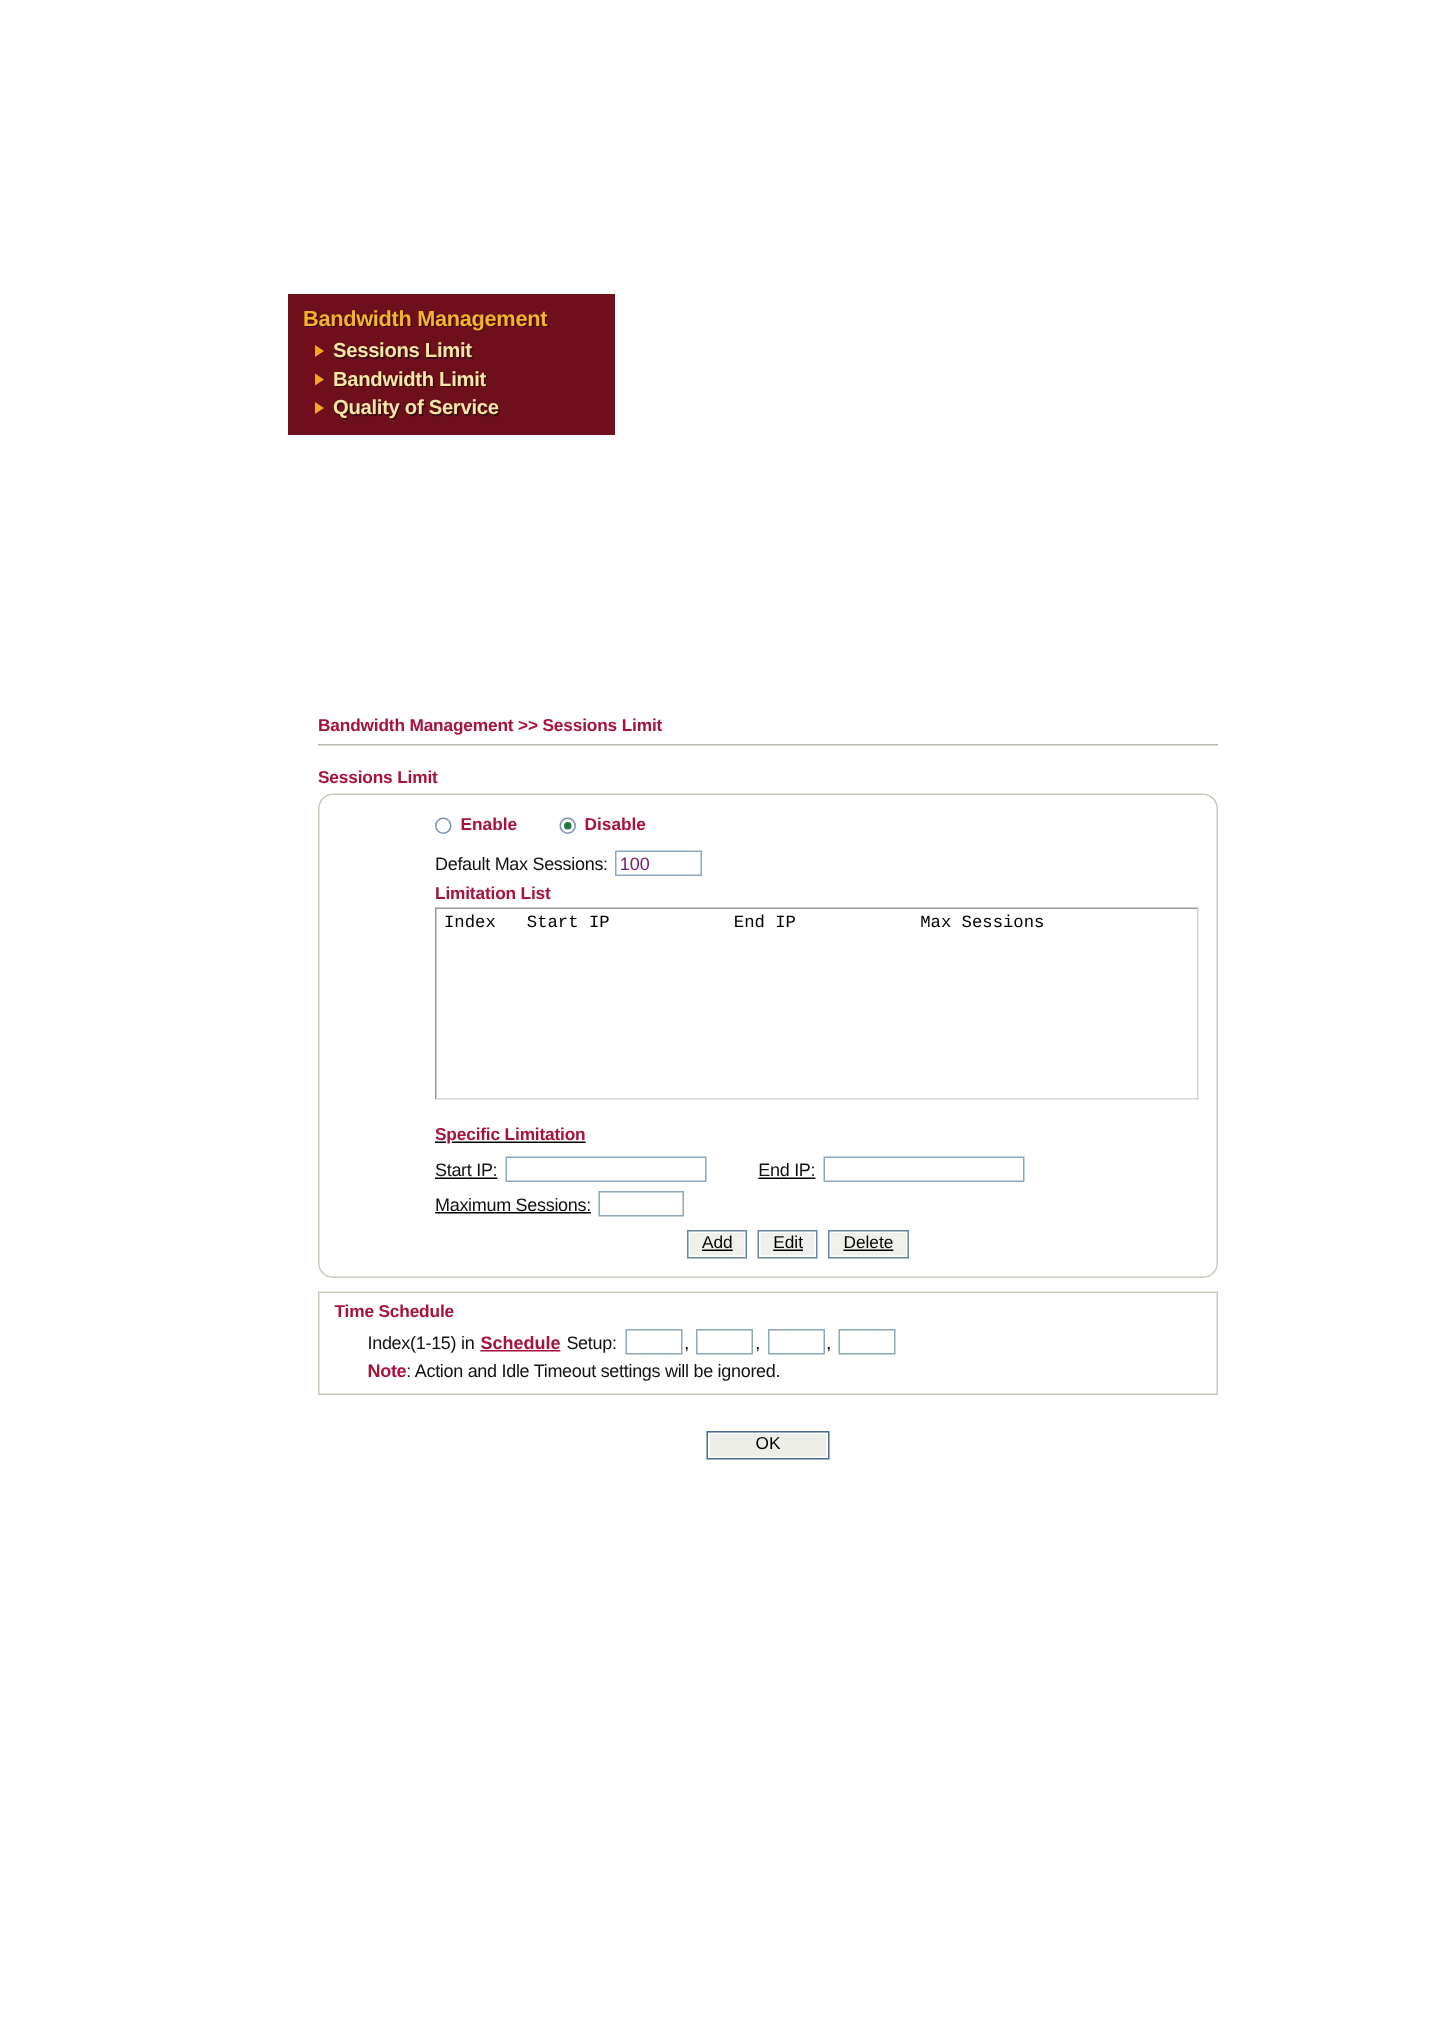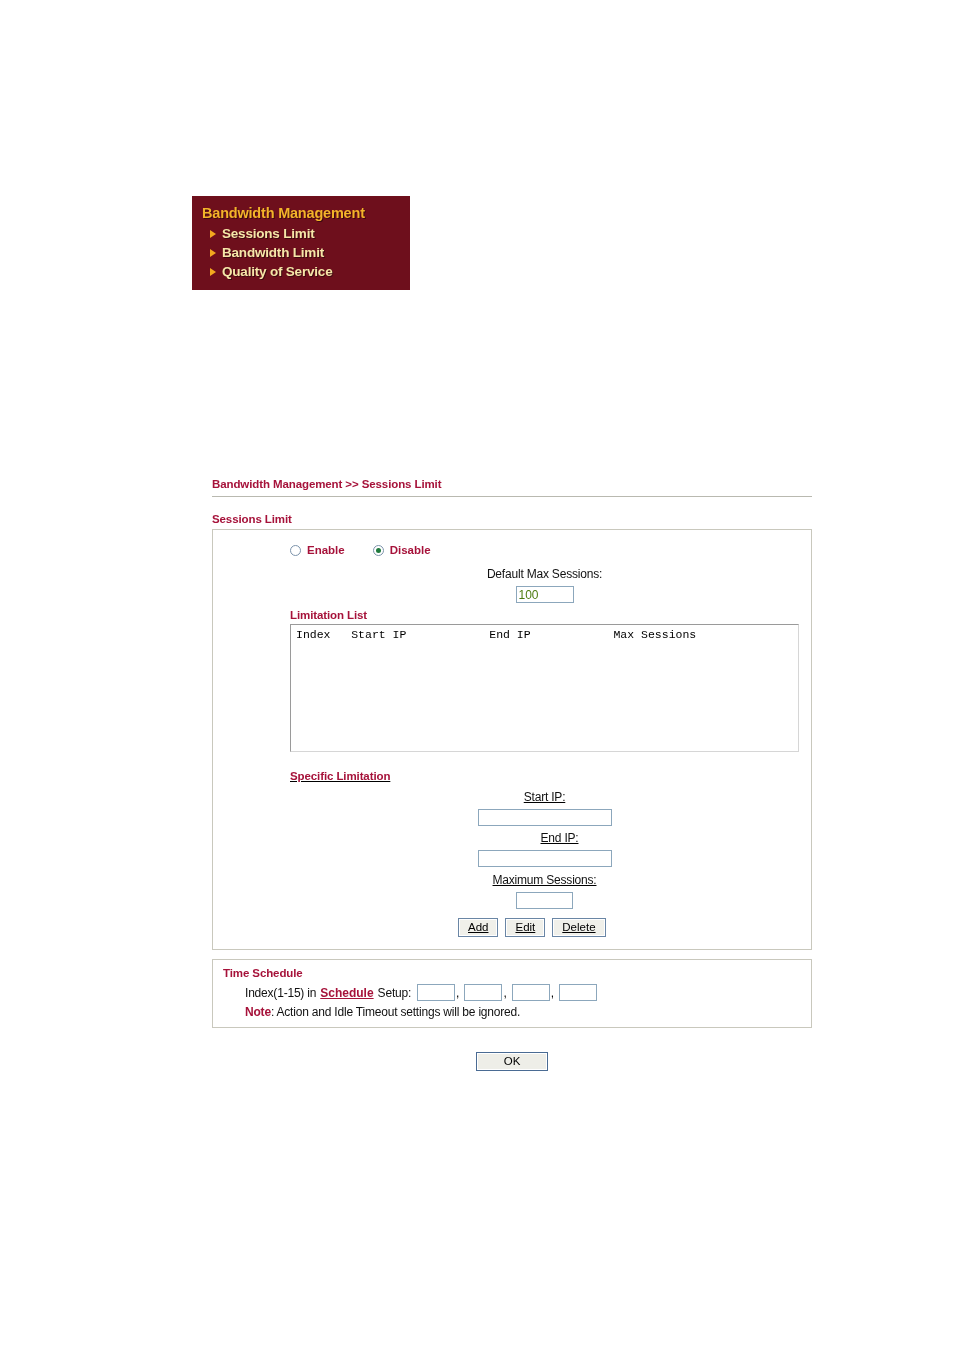--- a/index.html
+++ b/index.html
@@ -87,21 +87,21 @@
     font-weight: bold;
     font-size: 11.5px;
     letter-spacing: -0.1px;
   }
 
   .panel {
     border: 1px solid #c9c8bd;
     background: #ffffff;
     box-sizing: border-box;
   }
-  #panel-sessions-limit { padding: 14px 12px 12px 12px; }
+  #panel-sessions-limit { padding: 14px 12px 12px 12px; border-radius: 10px; }
   #panel-time-schedule  { padding: 7px 10px 8px 10px; margin-top: 9px; }
 
   .indent { padding-left: 65px; }
 
   
   .radio-row {
     display: flex;
     align-items: center;
     gap: 28px;
     margin-bottom: 11px;
@@ -140,29 +140,28 @@
     font-size: 12px;
     color: #111111;
     font-family: "Liberation Sans", sans-serif;
     letter-spacing: -0.2px;
   }
   .field-row {
     display: flex;
     align-items: center;
     gap: 5px;
     margin-bottom: 6px;
-    flex-direction: column;
   }
   .tinput {
     border: 1px solid #8ca7bc;
     background: #ffffff;
     height: 17px;
     font-family: "Liberation Sans", sans-serif;
     font-size: 12px;
-    color: #4d7c0f;
+    color: #701a75;
     padding: 0 2px;
     box-sizing: border-box;
     line-height: 15px;
   }
   .w-maxsessions { width: 58px; }
   .w-ip          { width: 134px; }
   .w-sessions    { width: 57px; }
   .w-sched       { width: 38px; }
 
   
@@ -206,21 +205,21 @@
     display: flex;
     justify-content: center;
     margin-top: 24px;
   }
   #ok-button {
     border: 1px solid #4a6b93;
     background: #eeeee8;
     font-family: "Liberation Sans", sans-serif;
     font-size: 11.5px;
     padding: 2px 0 3px 0;
-    width: 72px;
+    width: 82px;
     text-align: center;
     cursor: pointer;
     box-shadow: inset 0 0 0 1px #ffffff;
   }
 
   
   .sched-row {
     display: flex;
     align-items: center;
     margin: 5px 0 4px 0;

